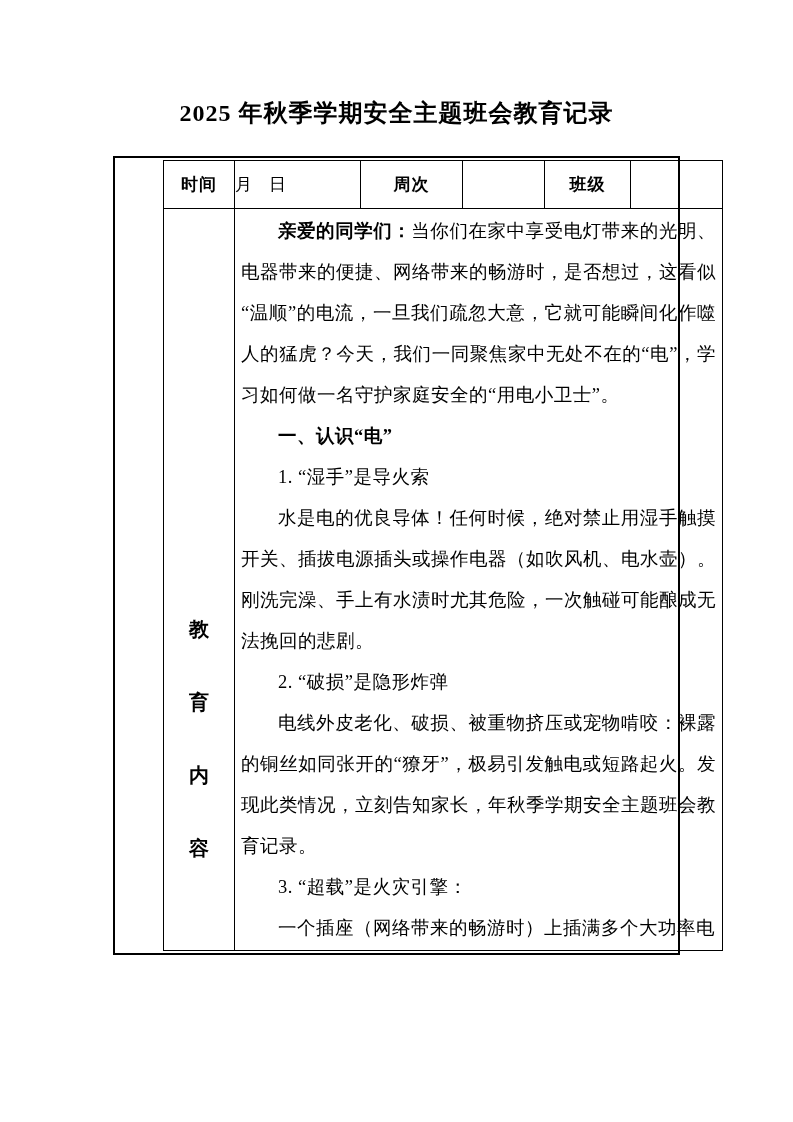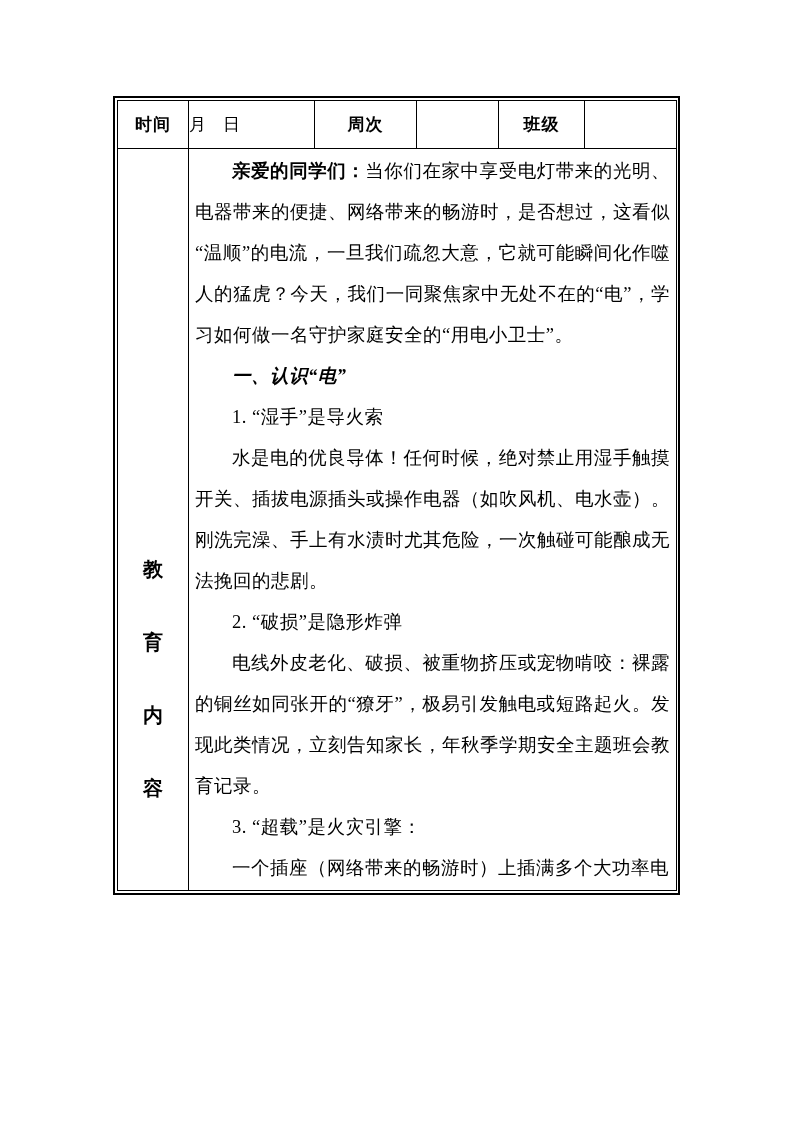--- a/index.html
+++ b/index.html
@@ -32,20 +32,21 @@
   .table-wrap {
     width: 567px;
     border: 2px solid #000000;
     padding: 2px;
     background: #ffffff;
   }
   table.form-table {
     border-collapse: collapse;
     table-layout: fixed;
     width: 559px;
+    margin-left: 46px;
   }
   table.form-table td {
     border: 1px solid #000000;
     vertical-align: middle;
     overflow: hidden;
   }
   .row-small td { height: 48px; }
   .label-cell {
     text-align: center;
     font-weight: bold;
@@ -87,28 +88,29 @@
     padding: 1px 6px 0 6px;
   }
   .content-body p {
     font-size: 18.5px;
     line-height: 41px;
     text-align: justify;
     text-justify: inter-character;
     text-indent: 2em;
     letter-spacing: 0.5px;
   }
-  .content-body p.bold-head { font-weight: bold; font-style: italic; }
+  .content-body p.bold-head { font-weight: bold; }
   .content-body .lead { font-weight: bold; }
 </style>
 </head>
 <body>
 
 <div class="page">
 
+  <h1 class="doc-title">2025 年秋季学期安全主题班会教育记录</h1>
 
   <div class="table-wrap">
     <table class="form-table">
       <colgroup>
         <col style="width:71px">
         <col style="width:126px">
         <col style="width:102px">
         <col style="width:82px">
         <col style="width:86px">
         <col style="width:92px">

